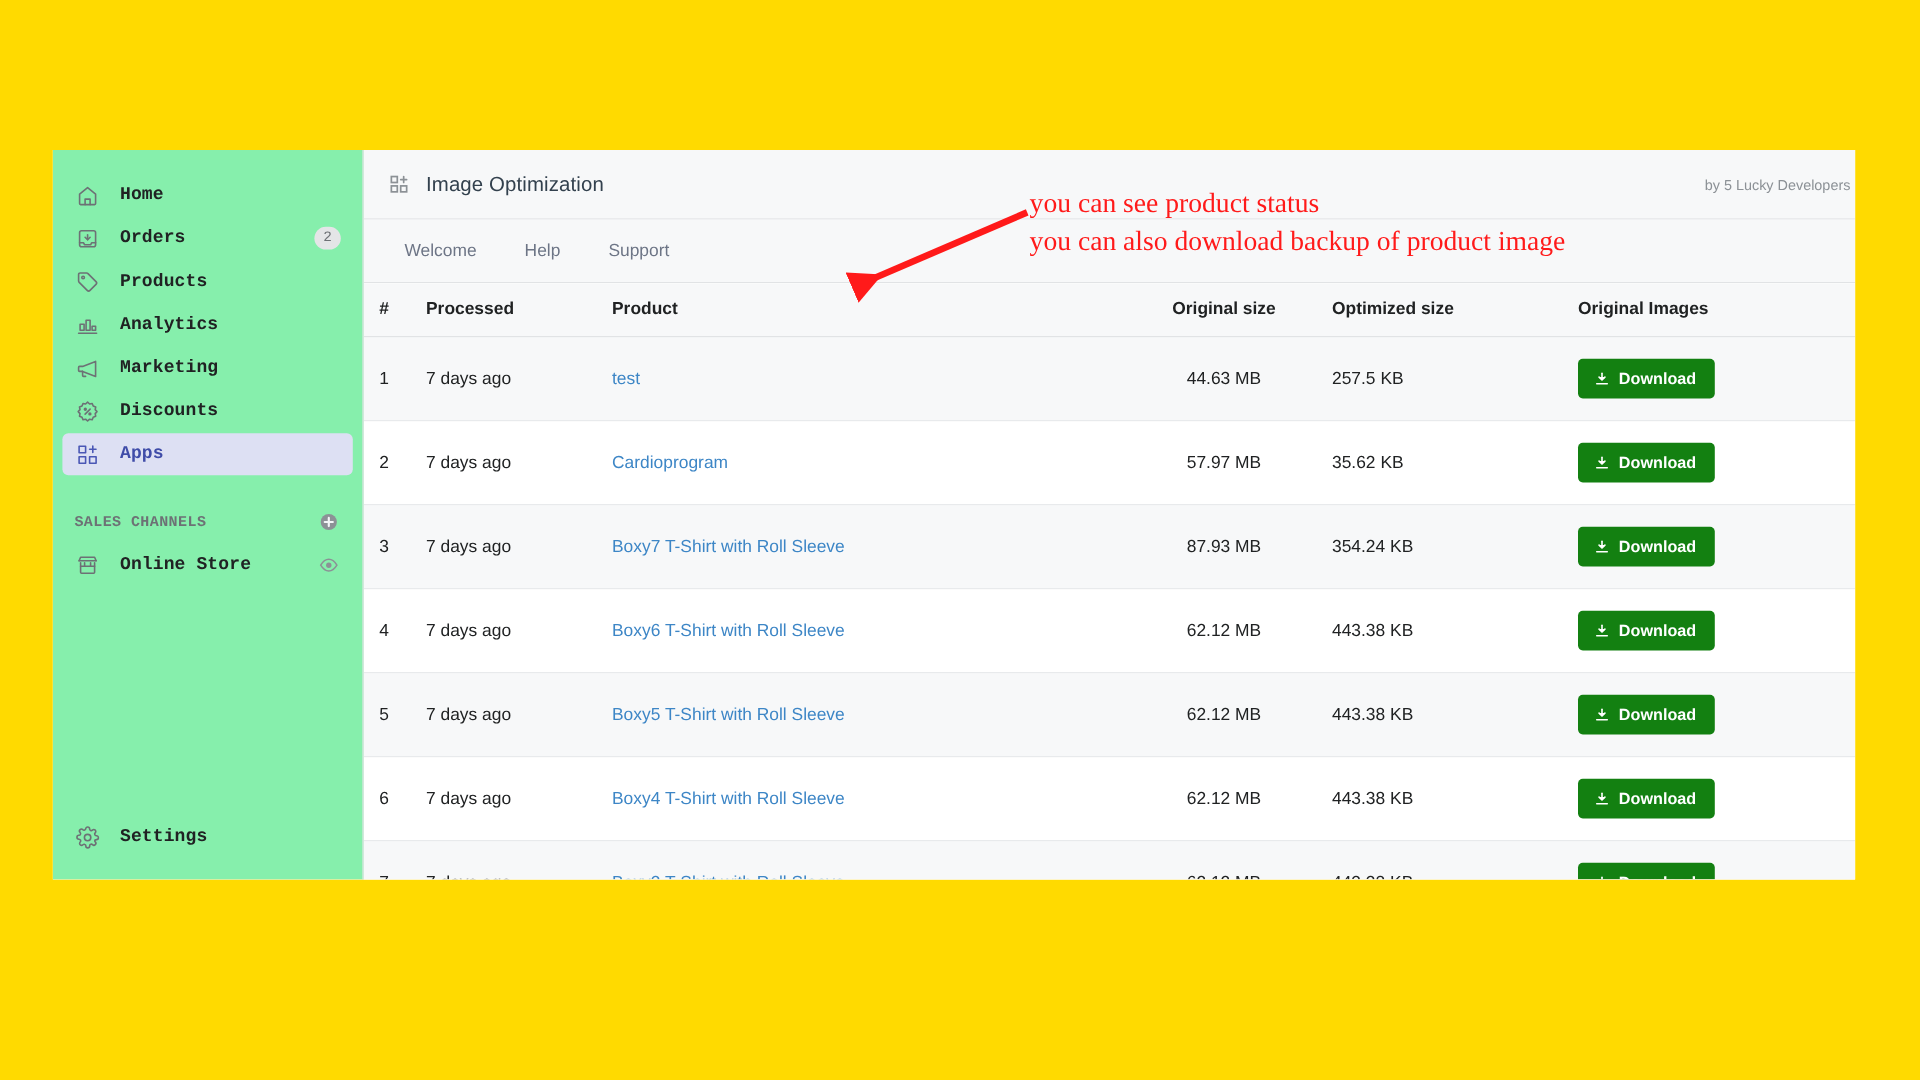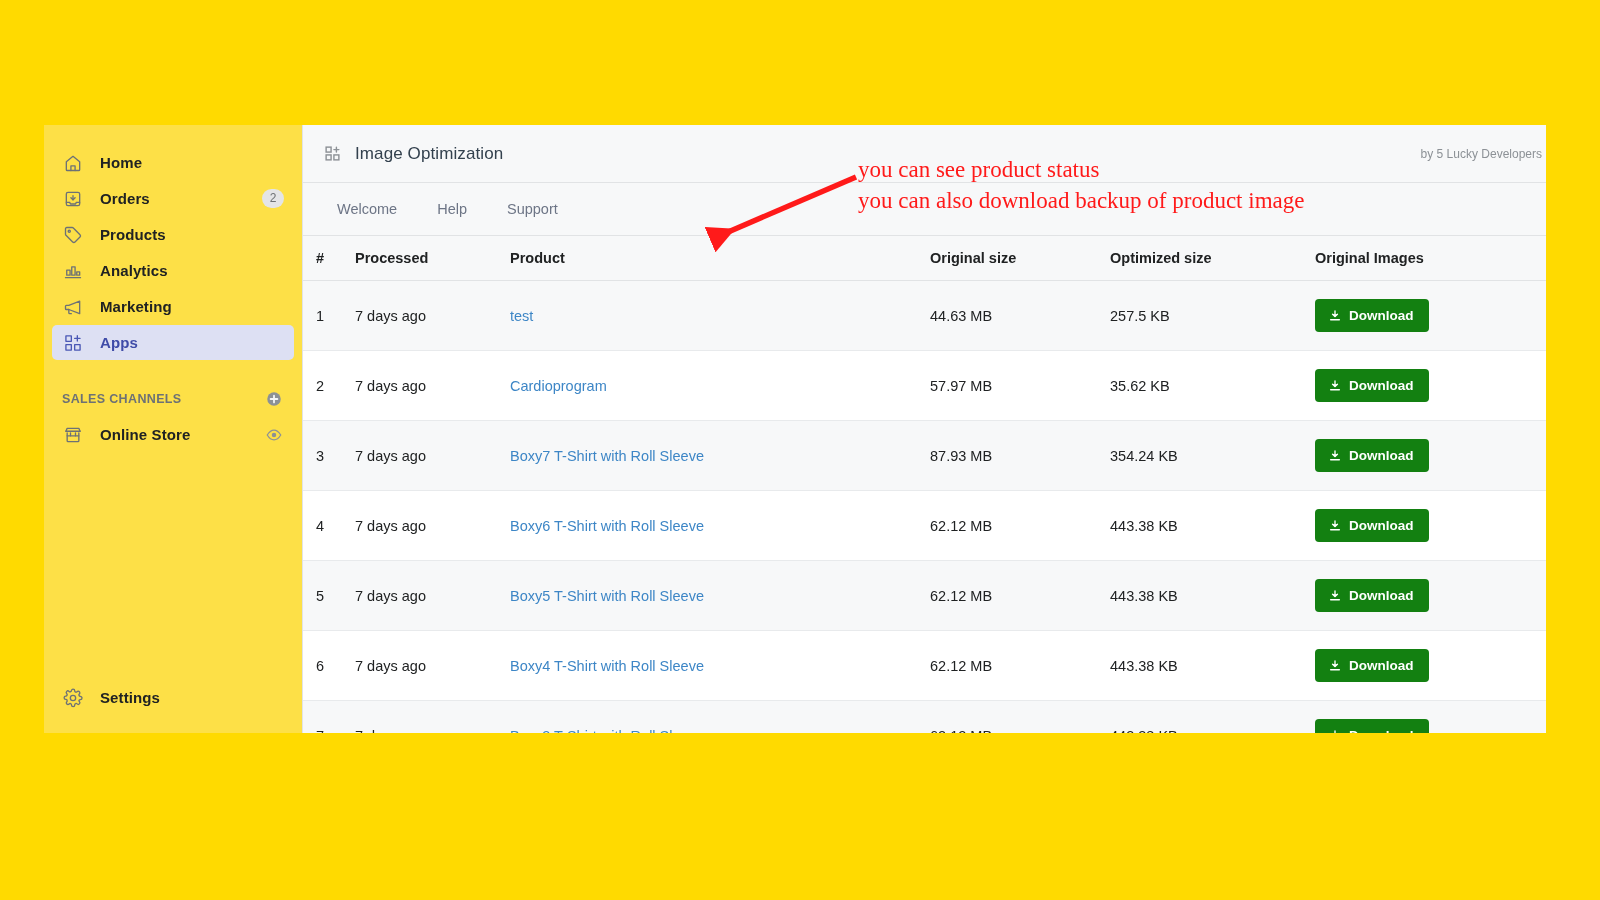--- a/index.html
+++ b/index.html
@@ -25,26 +25,27 @@
     height: 608px;
     display: flex;
     overflow: hidden;
     background: #ffffff;
   }
 
   
   #sidebar {
     width: 259px;
     flex: 0 0 259px;
-    background: #fde047;
+    background: #86efac;
     border-right: 1px solid #E1E3E5;
     padding-top: 20px;
     display: flex;
     flex-direction: column;
     position: relative;
+    font-family: Liberation Mono, monospace;
   }
 
   .nav-item {
     display: flex;
     align-items: center;
     height: 35px;
     margin: 0 8px 1px 8px;
     padding: 0 10px;
     border-radius: 5px;
     cursor: pointer;
@@ -206,21 +207,21 @@
     padding: 18px 0;
     border-bottom: 1px solid #E8EAEC;
     white-space: nowrap;
   }
   tr.odd td { background: #F7F8F9; }
   tr.even td { background: #FFFFFF; }
 
   .col-num    { width: 52px;  padding-left: 13px !important; }
   .col-proc   { width: 155px; }
   .col-prod   { width: 420px; }
-  .col-orig   { width: 180px; }
+  .col-orig   { width: 180px; text-align: center; }
   .col-opt    { width: 205px; }
   .col-imgs   { width: 288px; }
 
   .product-link {
     color: #3D86C6;
     text-decoration: none;
     cursor: pointer;
   }
 
   .download-btn {
@@ -313,20 +314,31 @@
     <div class="nav-item">
       <span class="nav-icon">
         <svg viewBox="0 0 24 24">
             <path d="M20 5 7 10H4a1 1 0 0 0-1 1v3a1 1 0 0 0 1 1h3l13 5z"></path>
             <path d="M7 15v4a1 1 0 0 0 1 1h2"></path>
           </svg>
       </span>
       <span class="nav-label">Marketing</span>
     </div>
 
+    <div class="nav-item">
+      <span class="nav-icon">
+        <svg viewBox="0 0 24 24">
+            <path d="M12 2.6 14 4.4l2.6-.5 1 2.5 2.5 1-.5 2.6 1.8 2-1.8 2 .5 2.6-2.5 1-1 2.5-2.6-.5-2 1.8-2-1.8-2.6.5-1-2.5-2.5-1 .5-2.6-1.8-2 1.8-2-.5-2.6 2.5-1 1-2.5 2.6.5z"></path>
+            <path d="M9.5 14.5 14.5 9.5"></path>
+            <circle cx="9.7" cy="9.7" r=".9"></circle>
+            <circle cx="14.3" cy="14.3" r=".9"></circle>
+          </svg>
+      </span>
+      <span class="nav-label">Discounts</span>
+    </div>
 
     <div class="nav-item active">
       <span class="nav-icon">
         <svg viewBox="0 0 24 24">
             <rect x="3.5" y="3.5" width="6.5" height="6.5"></rect>
             <rect x="3.5" y="14" width="6.5" height="6.5"></rect>
             <rect x="14" y="14" width="6.5" height="6.5"></rect>
             <path d="M17.2 3.3v6.4"></path>
             <path d="M14 6.5h6.4"></path>
           </svg>

